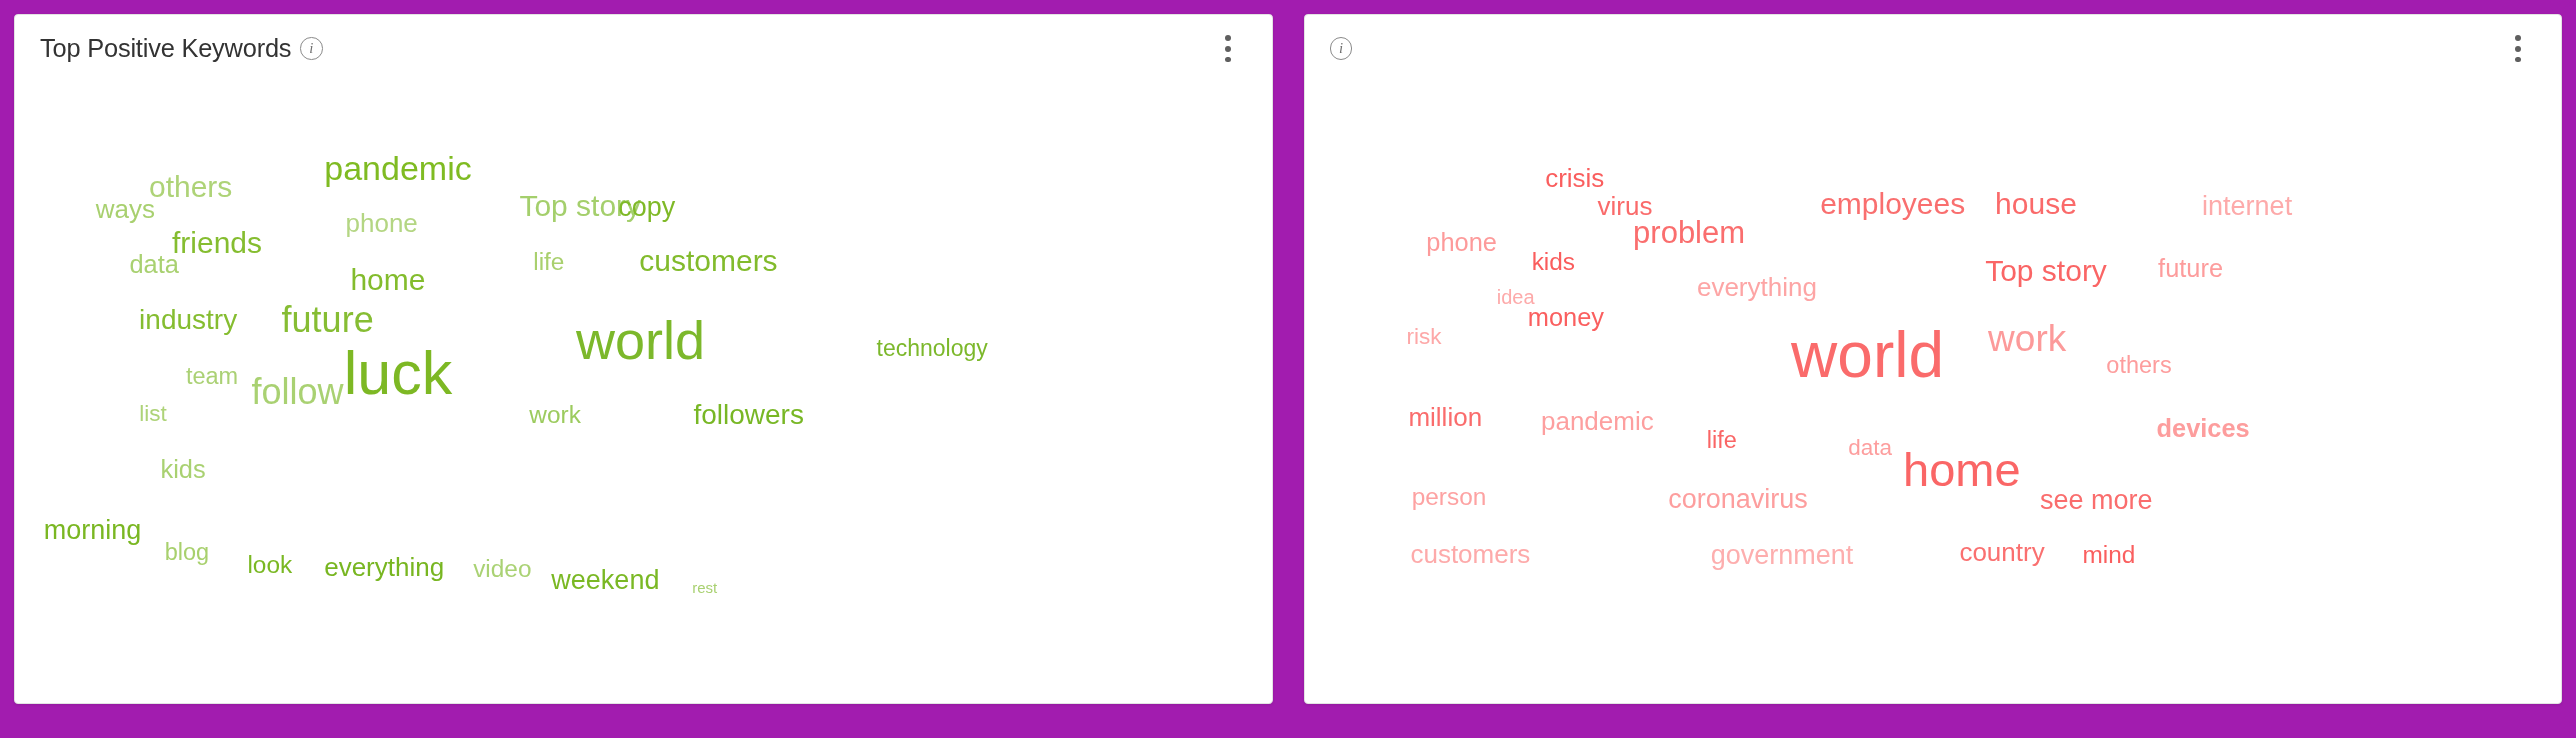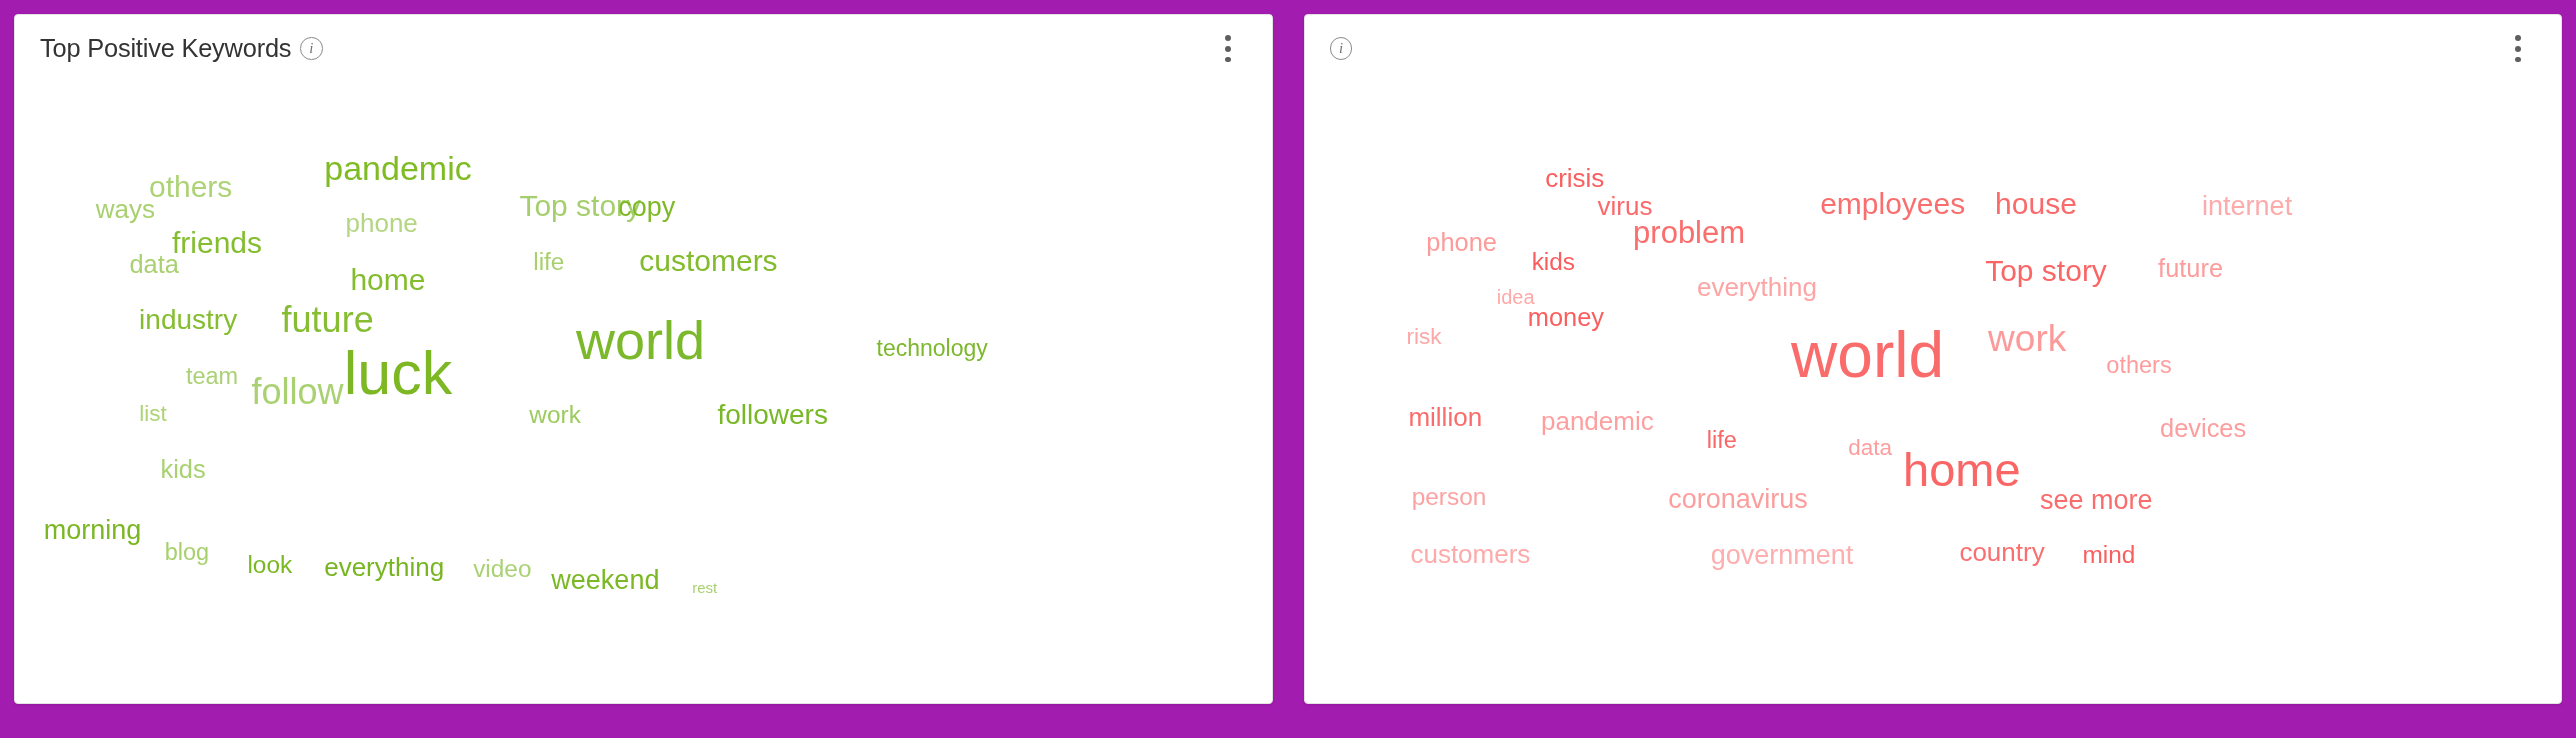--- a/index.html
+++ b/index.html
@@ -127,21 +127,21 @@
         <span class="word" style="left: 49.8%; top: 47.2%; font-size: 54px; color: rgb(124, 184, 43);">world</span>
         <span class="word" style="left: 30.5%; top: 22.3%; font-size: 34px; color: rgb(127, 187, 34);">pandemic</span>
         <span class="word" style="left: 24.9%; top: 44.3%; font-size: 36px; color: rgb(134, 189, 51);">future</span>
         <span class="word" style="left: 22.5%; top: 54.8%; font-size: 36px; color: rgb(169, 209, 114);">follow</span>
         <span class="word" style="left: 55.2%; top: 35.8%; font-size: 30px; color: rgb(130, 187, 44);">customers</span>
         <span class="word" style="left: 73%; top: 44.5%; font-size: 23px; color: rgb(124, 184, 43); margin-top: 27px;">technology</span>
         <span class="word" style="left: 16.1%; top: 33.2%; font-size: 30px; color: rgb(133, 189, 48);">friends</span>
         <span class="word" style="left: 14%; top: 25%; font-size: 30px; color: rgb(174, 211, 119);">others</span>
         <span class="word" style="left: 45%; top: 27.8%; font-size: 30px; color: rgb(164, 207, 108);">Top story</span>
         <span class="word" style="left: 29.7%; top: 38.5%; font-size: 30px; color: rgb(131, 188, 45);">home</span>
-        <span class="word" style="left: 58.4%; top: 58.1%; font-size: 28px; color: rgb(120, 183, 37); margin-left: 24px;">followers</span>
+        <span class="word" style="left: 58.4%; top: 58.1%; font-size: 28px; color: rgb(120, 183, 37);">followers</span>
         <span class="word" style="left: 13.8%; top: 44.3%; font-size: 28px; color: rgb(133, 189, 48);">industry</span>
         <span class="word" style="left: 29.4%; top: 80.2%; font-size: 26px; color: rgb(120, 182, 33);">everything</span>
         <span class="word" style="left: 47%; top: 80%; font-size: 27px; color: rgb(122, 184, 36); margin-top: 15px;">weekend</span>
         <span class="word" style="left: 6.2%; top: 74.8%; font-size: 27px; color: rgb(122, 183, 34);">morning</span>
         <span class="word" style="left: 29.2%; top: 30.3%; font-size: 26px; color: rgb(180, 214, 131);">phone</span>
         <span class="word" style="left: 50.3%; top: 28%; font-size: 27px; color: rgb(127, 185, 39);">copy</span>
         <span class="word" style="left: 8.8%; top: 28.2%; font-size: 26px; color: rgb(168, 208, 111);">ways</span>
         <span class="word" style="left: 13.4%; top: 66.2%; font-size: 25.4px; color: rgb(169, 209, 113);">kids</span>
         <span class="word" style="left: 38.8%; top: 80.5%; font-size: 24.4px; color: rgb(170, 210, 116);">video</span>
         <span class="word" style="left: 20.3%; top: 80%; font-size: 24.4px; color: rgb(122, 184, 35);">look</span>
@@ -176,21 +176,21 @@
         <span class="word" style="left: 59%; top: 37.2%; font-size: 30px; color: rgb(250, 101, 101);">Top story</span>
         <span class="word" style="left: 63%; top: 70.5%; font-size: 27px; color: rgb(250, 109, 109);">see more</span>
         <span class="word" style="left: 34.5%; top: 70.3%; font-size: 27px; color: rgb(253, 158, 158);">coronavirus</span>
         <span class="word" style="left: 75%; top: 27.8%; font-size: 27px; color: rgb(253, 170, 170);">internet</span>
         <span class="word" style="left: 38%; top: 78.5%; font-size: 27px; color: rgb(253, 174, 174);">government</span>
         <span class="word" style="left: 36%; top: 39.5%; font-size: 26px; color: rgb(253, 165, 165);">everything</span>
         <span class="word" style="left: 23.3%; top: 59%; font-size: 26px; color: rgb(253, 159, 159);">pandemic</span>
         <span class="word" style="left: 13.2%; top: 78.3%; font-size: 26px; color: rgb(253, 170, 170);">customers</span>
         <span class="word" style="left: 55.5%; top: 78%; font-size: 26px; color: rgb(250, 112, 112);">country</span>
         <span class="word" style="left: 11.2%; top: 58.5%; font-size: 26px; color: rgb(250, 108, 108);">million</span>
-        <span class="word" style="left: 71.5%; top: 60.2%; font-size: 25.4px; color: rgb(253, 157, 157);">devices</span>
+        <span class="word" style="left: 71.5%; top: 60.2%; font-size: 25.4px; color: rgb(253, 157, 157); font-weight: bold;">devices</span>
         <span class="word" style="left: 18.8%; top: 23.7%; font-size: 26px; color: rgb(250, 94, 94); margin-left: 34px;">crisis</span>
         <span class="word" style="left: 25.5%; top: 27.8%; font-size: 26px; color: rgb(250, 106, 106);">virus</span>
         <span class="word" style="left: 20.8%; top: 44%; font-size: 25.4px; color: rgb(250, 95, 95);">money</span>
         <span class="word" style="left: 70.5%; top: 37%; font-size: 25.4px; color: rgb(253, 156, 156);">future</span>
         <span class="word" style="left: 12.5%; top: 33.2%; font-size: 25.4px; color: rgb(253, 154, 154);">phone</span>
         <span class="word" style="left: 66.4%; top: 51%; font-size: 23.5px; color: rgb(253, 157, 157);">others</span>
         <span class="word" style="left: 11.5%; top: 70%; font-size: 24.4px; color: rgb(253, 162, 162);">person</span>
         <span class="word" style="left: 19.8%; top: 36%; font-size: 24.4px; color: rgb(250, 93, 93);">kids</span>
         <span class="word" style="left: 64%; top: 78.5%; font-size: 24.4px; color: rgb(250, 95, 95);">mind</span>
         <span class="word" style="left: 33.2%; top: 62%; font-size: 23.5px; color: rgb(250, 101, 101);">life</span>

